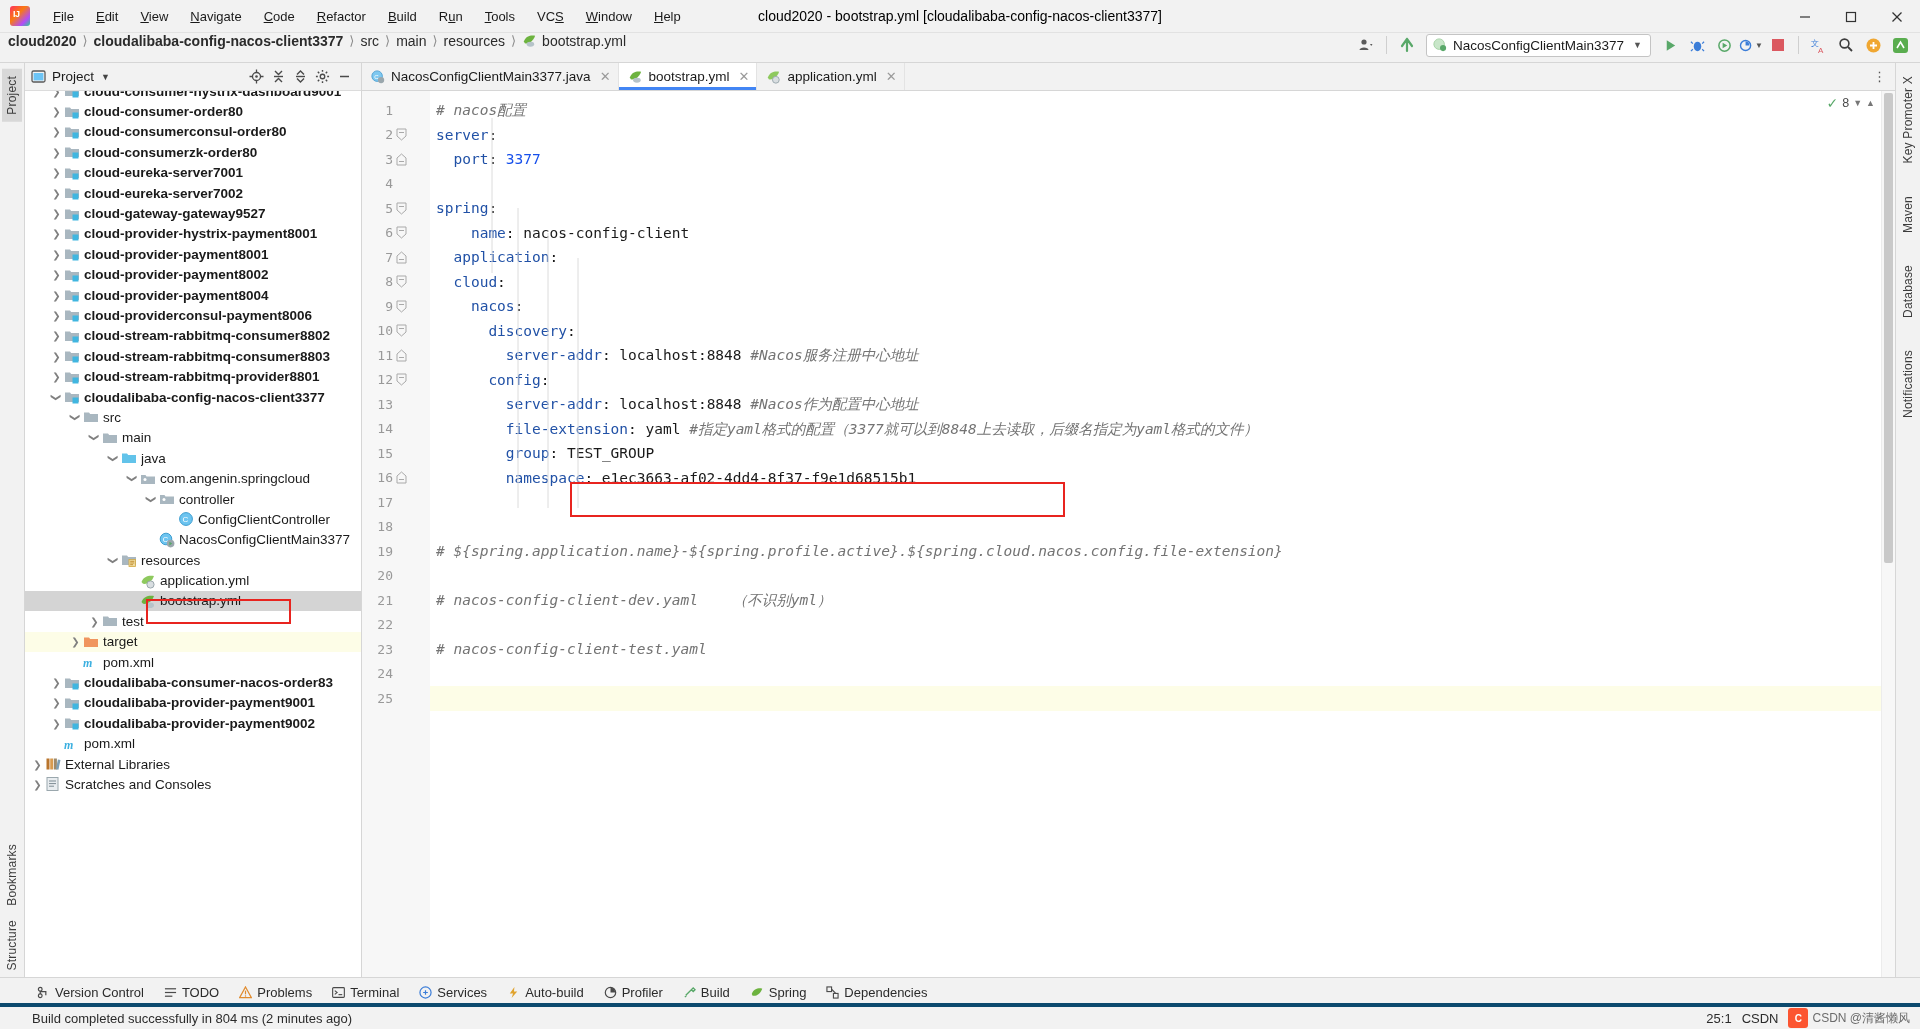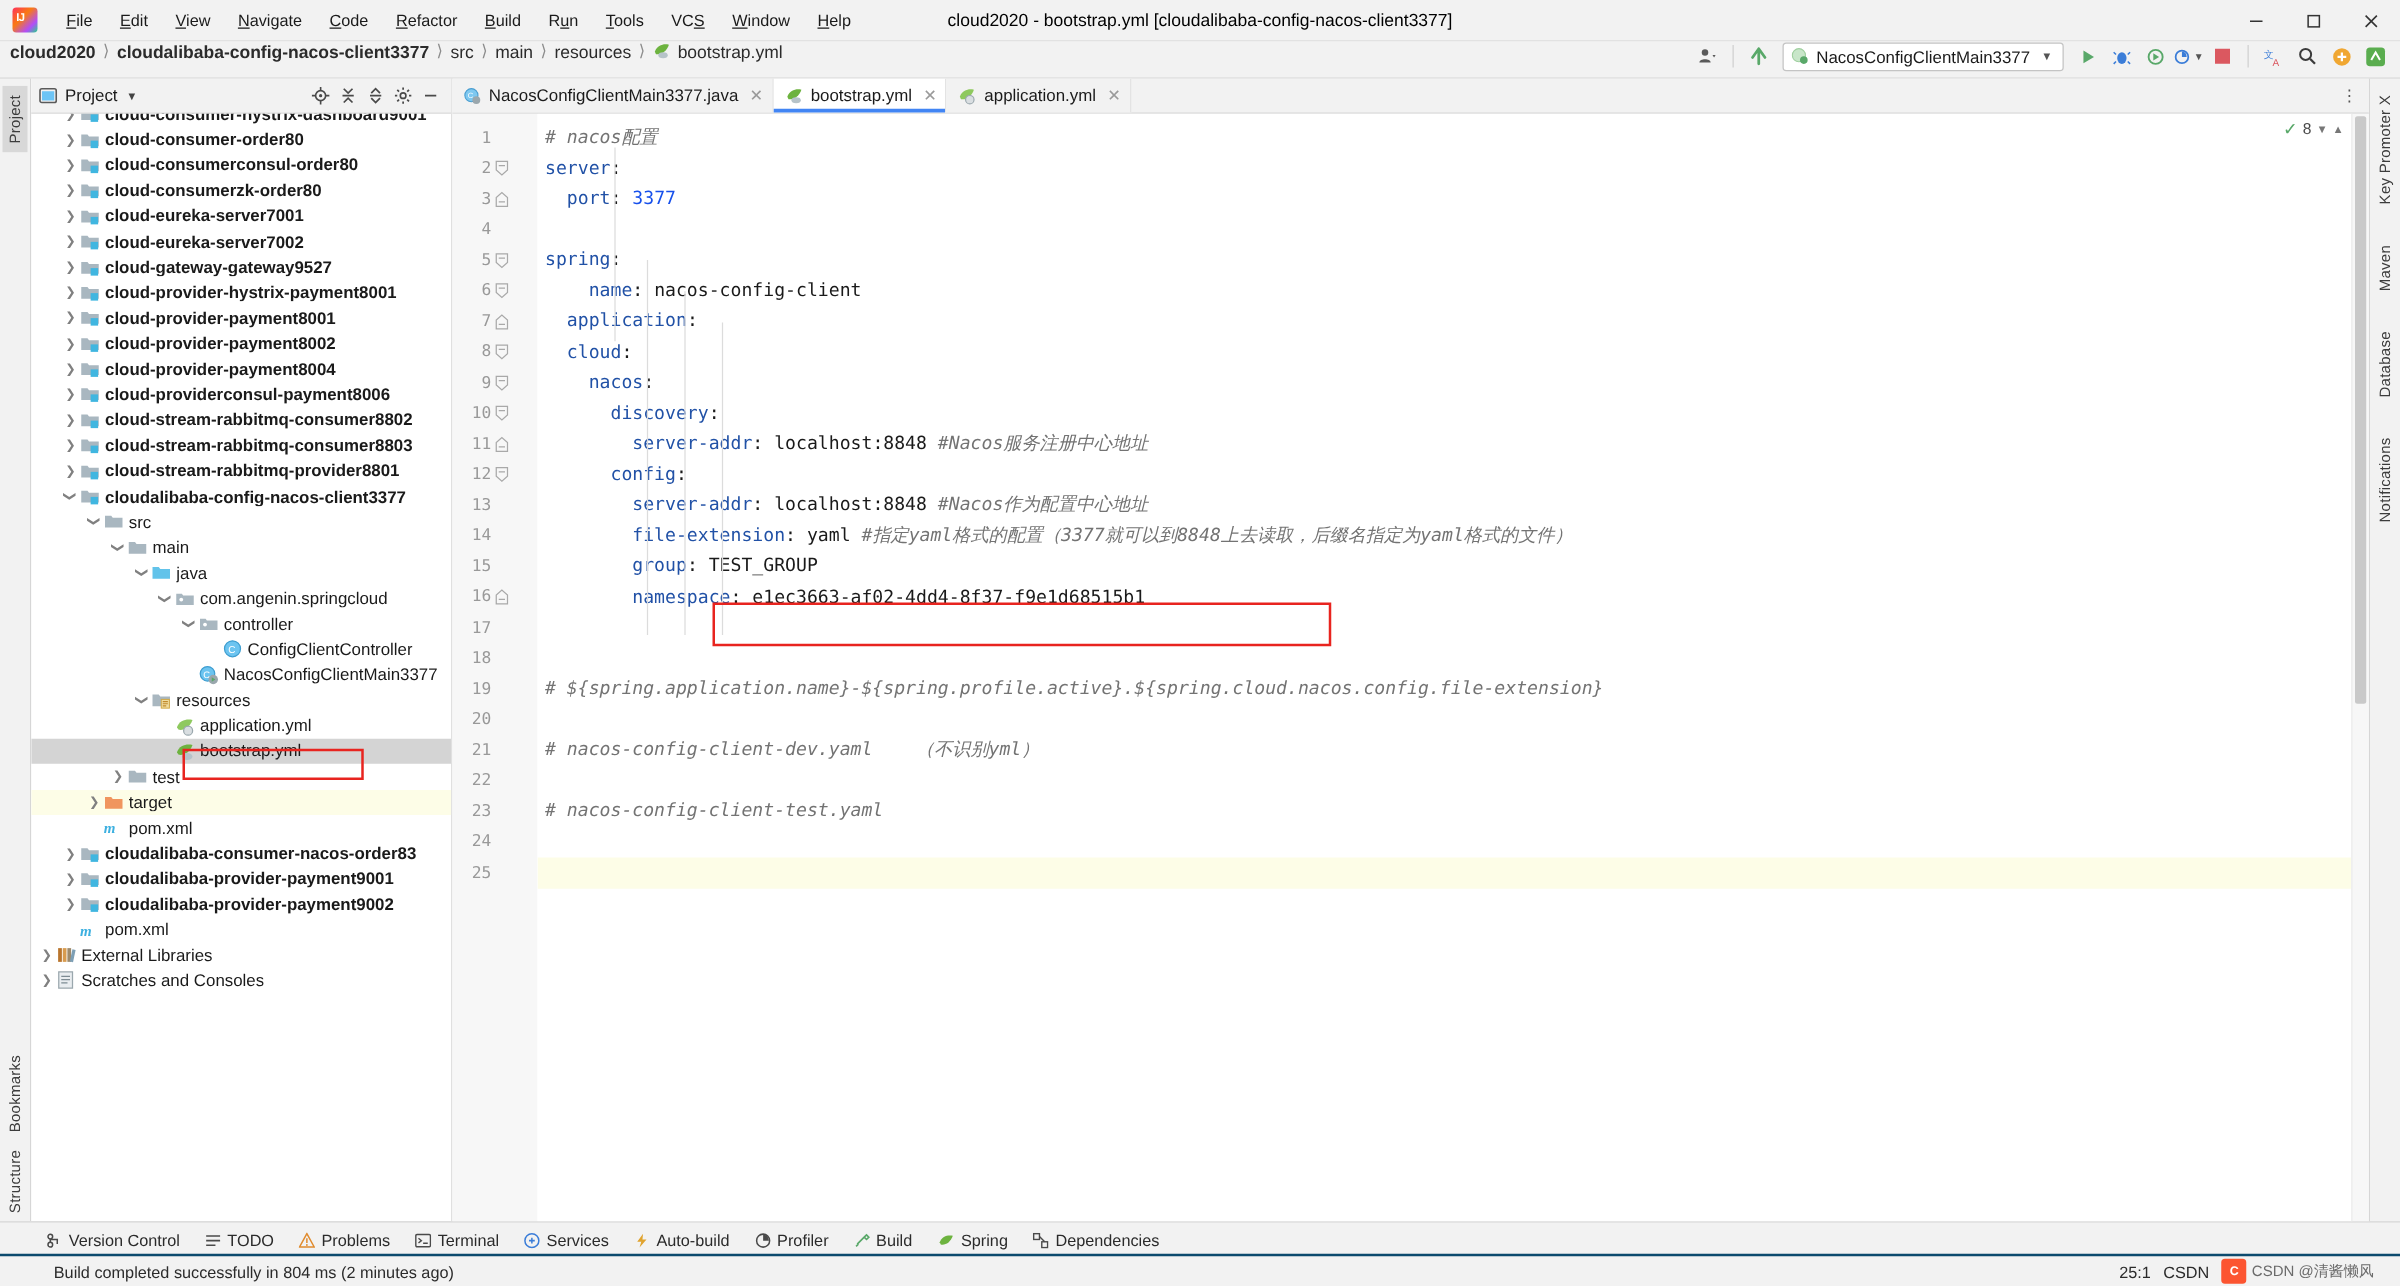--- a/index.html
+++ b/index.html
@@ -179,22 +179,22 @@
     height: 26px; background: #f2f2f2; display: flex; align-items: flex-end;
     border-top: 1px solid #d6d6d6; flex: 0 0 26px; padding-left: 28px; gap: 2px;
   }
   .btool {
     display: flex; align-items: center; gap: 5px; padding: 3px 9px;
     font-size: 13px; color: #2b2b2b; cursor: default; border-radius: 3px;
   }
 
   .statusbar {
     height: 26px; background: #f2f2f2; display: flex; align-items: center;
-    padding: 0 21px; flex: 0 0 26px; font-size: 13px; color: #2b2b2b;
-    border-top: 2px solid #0c4a6e;
+    padding: 0 10px; flex: 0 0 26px; font-size: 13px; color: #2b2b2b;
+    border-top: 4px solid #0c4a6e;
   }
   .status-right { margin-left: auto; display: flex; align-items: center; gap: 10px; }
   .csdn {
     display: flex; align-items: center; gap: 4px; font-size: 12px; color: #6b6b6b;
   }
   .csdn-logo {
     width: 20px; height: 20px; background: #fc5531; border-radius: 3px;
     display: flex; align-items: center; justify-content: center;
     color: #fff; font-size: 10px; font-weight: bold;
   }

